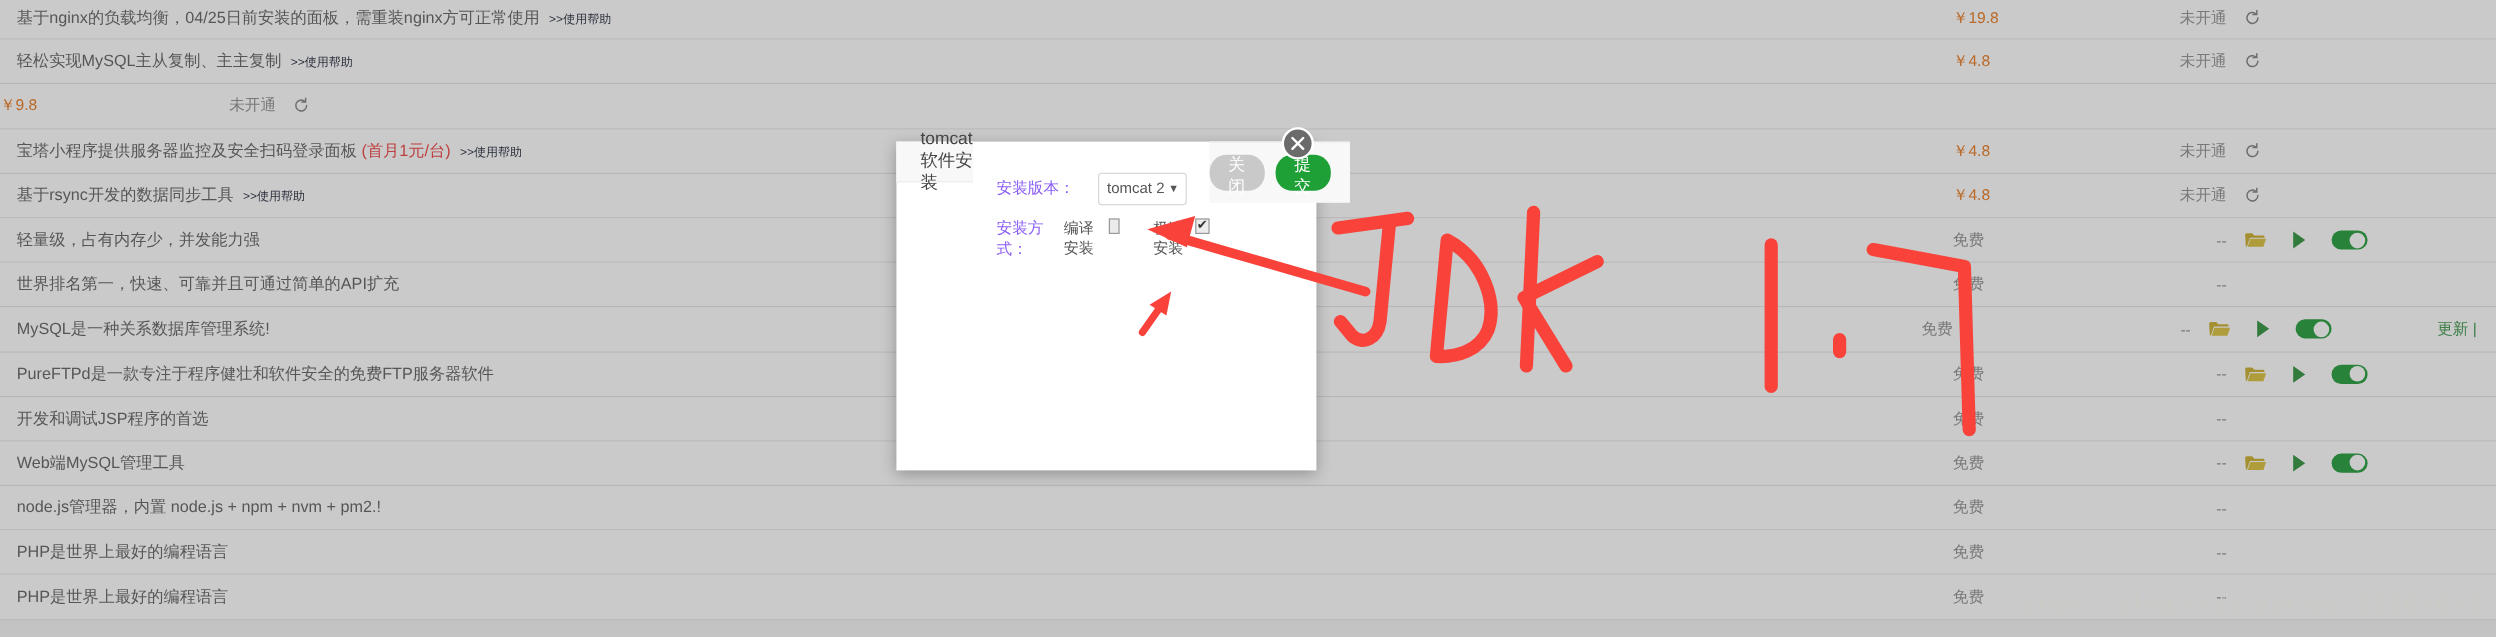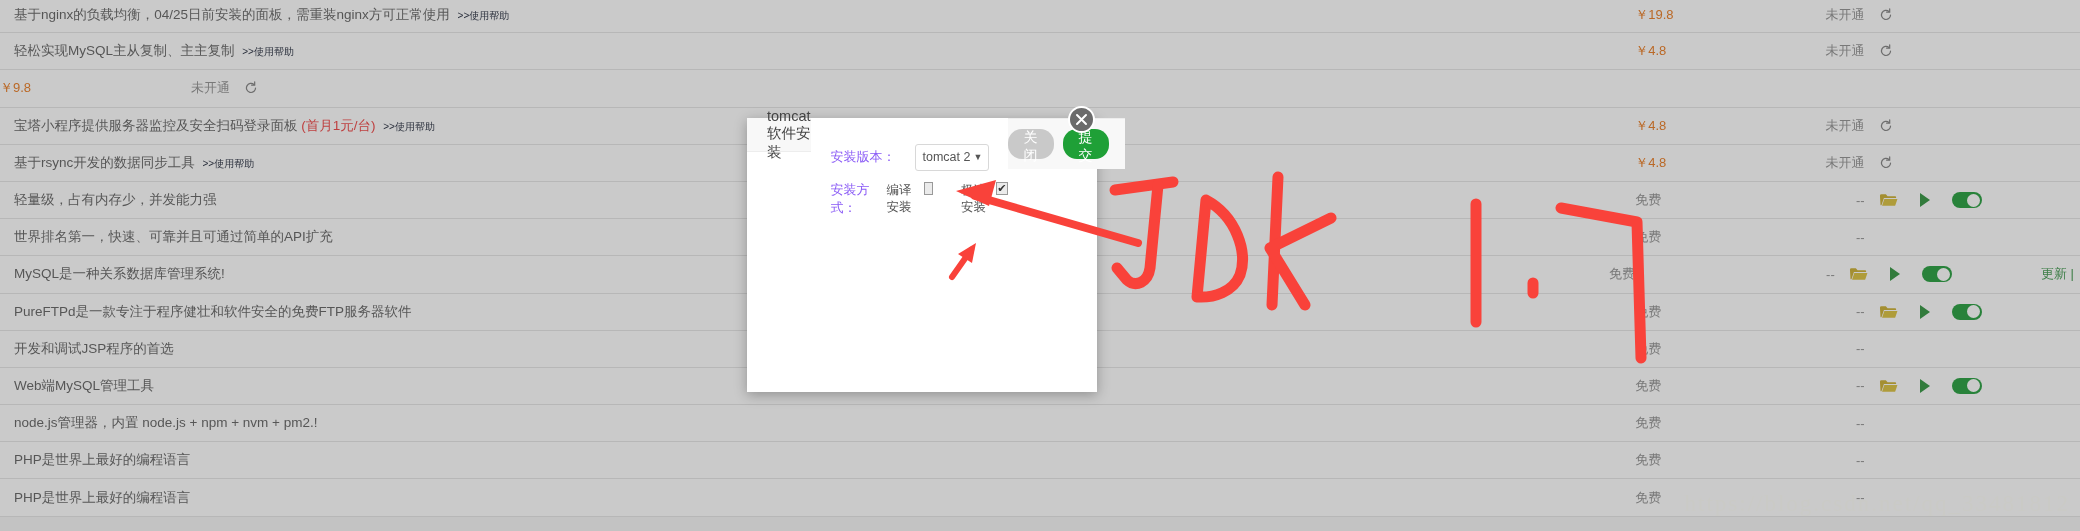--- a/index.html
+++ b/index.html
@@ -60,21 +60,21 @@
   .cell-actions {
     width: 210px;
     display: flex;
     align-items: center;
     gap: 22px;
     padding-left: 14px;
   }
   .cell-tail {
     flex: 1;
     text-align: right;
-    padding-right: 6px;
+    padding-right: 16px;
     font-size: 13px;
     color: #2f8f3e;
     white-space: nowrap;
   }
 
   
   .ico { display: inline-block; line-height: 0; }
   .ico-refresh { width: 14px; height: 14px; }
   .ico-folder  { width: 19px; height: 16px; }
   .ico-play    { width: 0; height: 0; border-left: 10px solid #1f8b2e;

